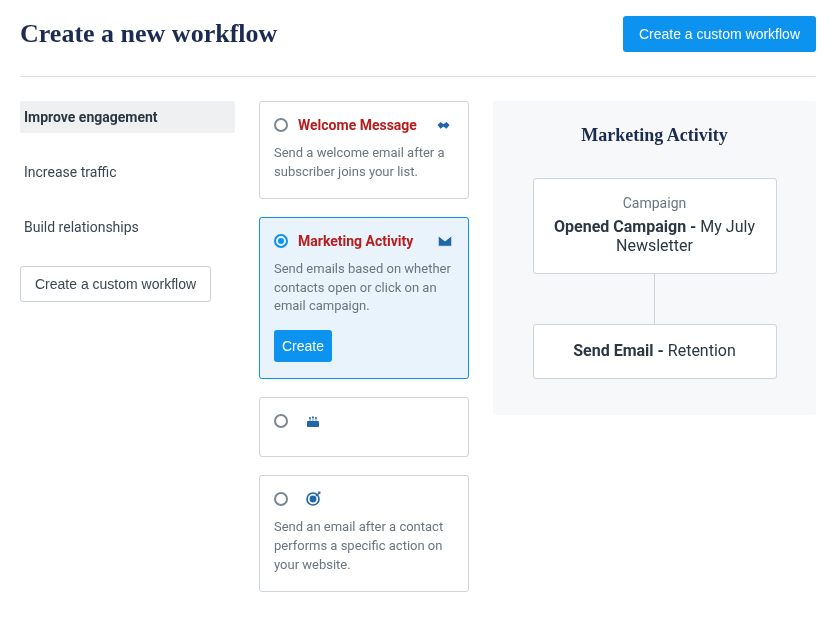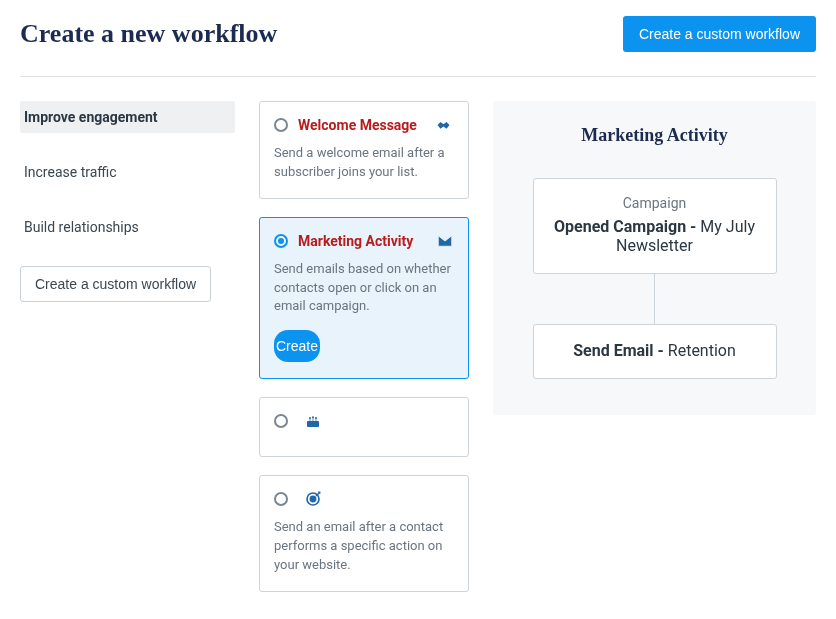--- a/index.html
+++ b/index.html
@@ -112,22 +112,22 @@
   .card-desc {
     font-size: 13px;
     color: #6a7580;
     line-height: 1.45;
   }
   .card-create {
     margin-top: 14px;
     background: #0b93ef;
     color: #fff;
     border: none;
-    border-radius: 14px;
-    padding: 8px 2px;
+    border-radius: 3px;
+    padding: 8px 8px;
     font-size: 14px;
     cursor: pointer;
   }
   .preview {
     flex: 1;
     background: #f7f8f9;
     border-radius: 3px;
     padding: 24px 22px 36px 22px;
     display: flex;
     flex-direction: column;

